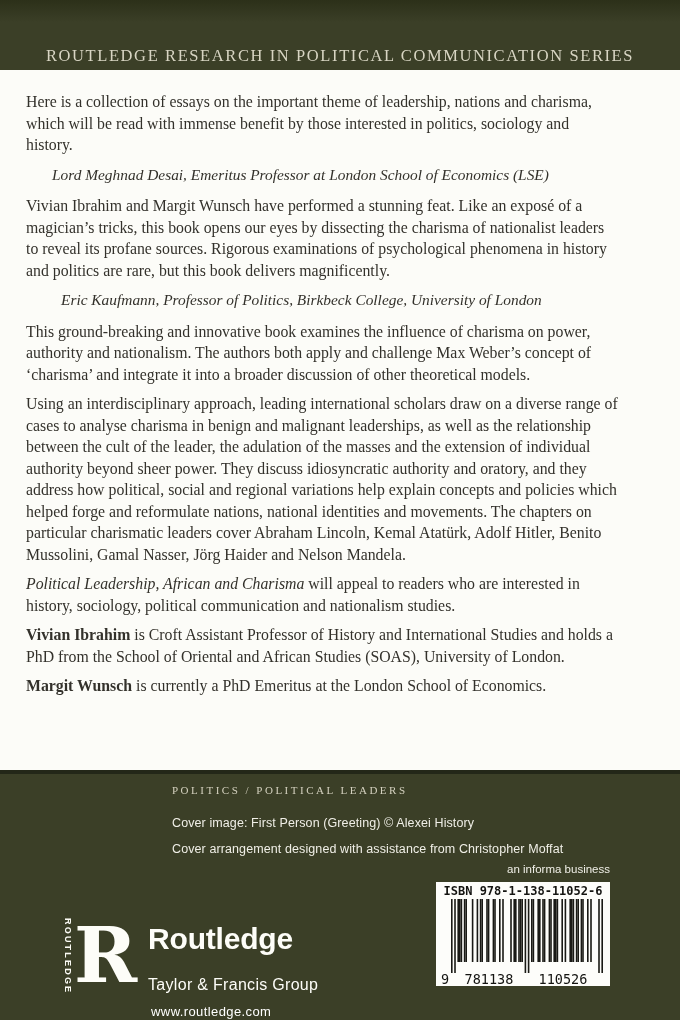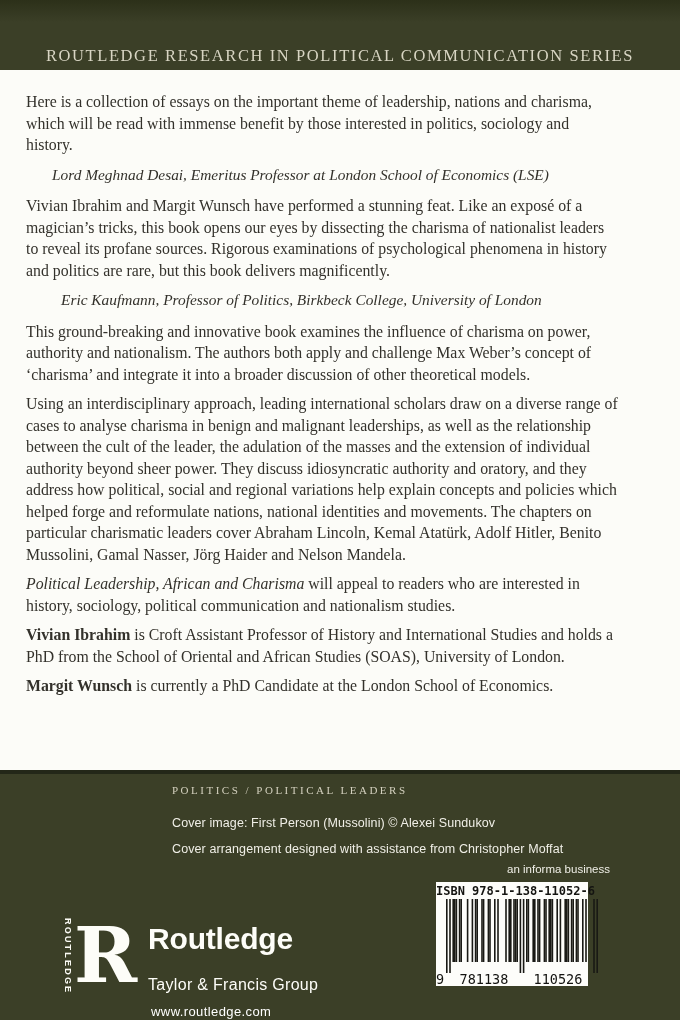--- a/index.html
+++ b/index.html
@@ -93,21 +93,21 @@
     font-size: 11.5px;
     color: #f0efe7;
     white-space: nowrap;
   }
   .informa strong { font-weight: normal; }
 
   
   .barcode {
     position: absolute;
     left: 436px; top: 108px;
-    width: 152px; height: 104px;
+    width: 174px; height: 104px;
     background: #fdfdfa;
     box-sizing: border-box;
     padding-top: 2px;
     text-align: center;
   }
   .isbn {
     font-family: "DejaVu Sans Mono", monospace;
     font-size: 12px;
     font-weight: 600;
     color: #141411;
@@ -180,26 +180,26 @@
 
   <main class="panel">
     <p class="quote">Here is a collection of essays on the important theme of leadership, nations and charisma, which will be read with immense benefit by those interested in politics, sociology and history.</p>
     <p class="attribution">Lord Meghnad Desai, Emeritus Professor at London School of Economics (LSE)</p>
     <p class="quote">Vivian Ibrahim and Margit Wunsch have performed a stunning feat. Like an exposé of a magician’s tricks, this book opens our eyes by dissecting the charisma of nationalist leaders to reveal its profane sources. Rigorous examinations of psychological phenomena in history and politics are rare, but this book delivers magnificently.</p>
     <p class="attribution attribution-2">Eric Kaufmann, Professor of Politics, Birkbeck College, University of London</p>
     <p class="para">This ground-breaking and innovative book examines the influence of charisma on power, authority and nationalism. The authors both apply and challenge Max Weber’s concept of ‘charisma’ and integrate it into a broader discussion of other theoretical models.</p>
     <p class="para">Using an interdisciplinary approach, leading international scholars draw on a diverse range of cases to analyse charisma in benign and malignant leaderships, as well as the relationship between the cult of the leader, the adulation of the masses and the extension of individual authority beyond sheer power. They discuss idiosyncratic authority and oratory, and they address how political, social and regional variations help explain concepts and policies which helped forge and reformulate nations, national identities and movements. The chapters on particular charismatic leaders cover Abraham Lincoln, Kemal Atatürk, Adolf Hitler, Benito Mussolini, Gamal Nasser, Jörg Haider and Nelson Mandela.</p>
     <p class="para"><em>Political Leadership, African and Charisma</em><span> will appeal to readers who are interested in history, sociology, political communication and nationalism studies.</span></p>
     <p class="para"><strong>Vivian Ibrahim</strong><span> is Croft Assistant Professor of History and International Studies and holds a PhD from the School of Oriental and African Studies (SOAS), University of London.</span></p>
-    <p class="para"><strong>Margit Wunsch</strong><span> is currently a PhD Candidate at the London School of Economics.</span></p>
+    <p class="para"><strong>Margit Wunsch</strong><span> is currently a PhD Emeritus at the London School of Economics.</span></p>
   </main>
 
   <footer class="footer">
     <div class="category">POLITICS / POLITICAL LEADERS</div>
-    <div class="credit credit-1">Cover image: First Person (Mussolini) © Alexei Sundukov</div>
+    <div class="credit credit-1">Cover image: First Person (Greeting) © Alexei History</div>
     <div class="credit credit-2">Cover arrangement designed with assistance from Christopher Moffat</div>
 
     <div class="informa"><span>an </span><strong>informa</strong><span> business</span></div>
 
     <div class="barcode">
       <div class="isbn">ISBN 978-1-138-11052-6</div>
       <svg class="bars" width="164" height="88" viewBox="0 0 164 88" id="barcode-svg">
         <text class="bc-digit" x="0" y="85">9</text>
         <text class="bc-digit bc-mid" x="48" y="85">781138</text>
         <text class="bc-digit bc-mid" x="122" y="85">110526</text>

